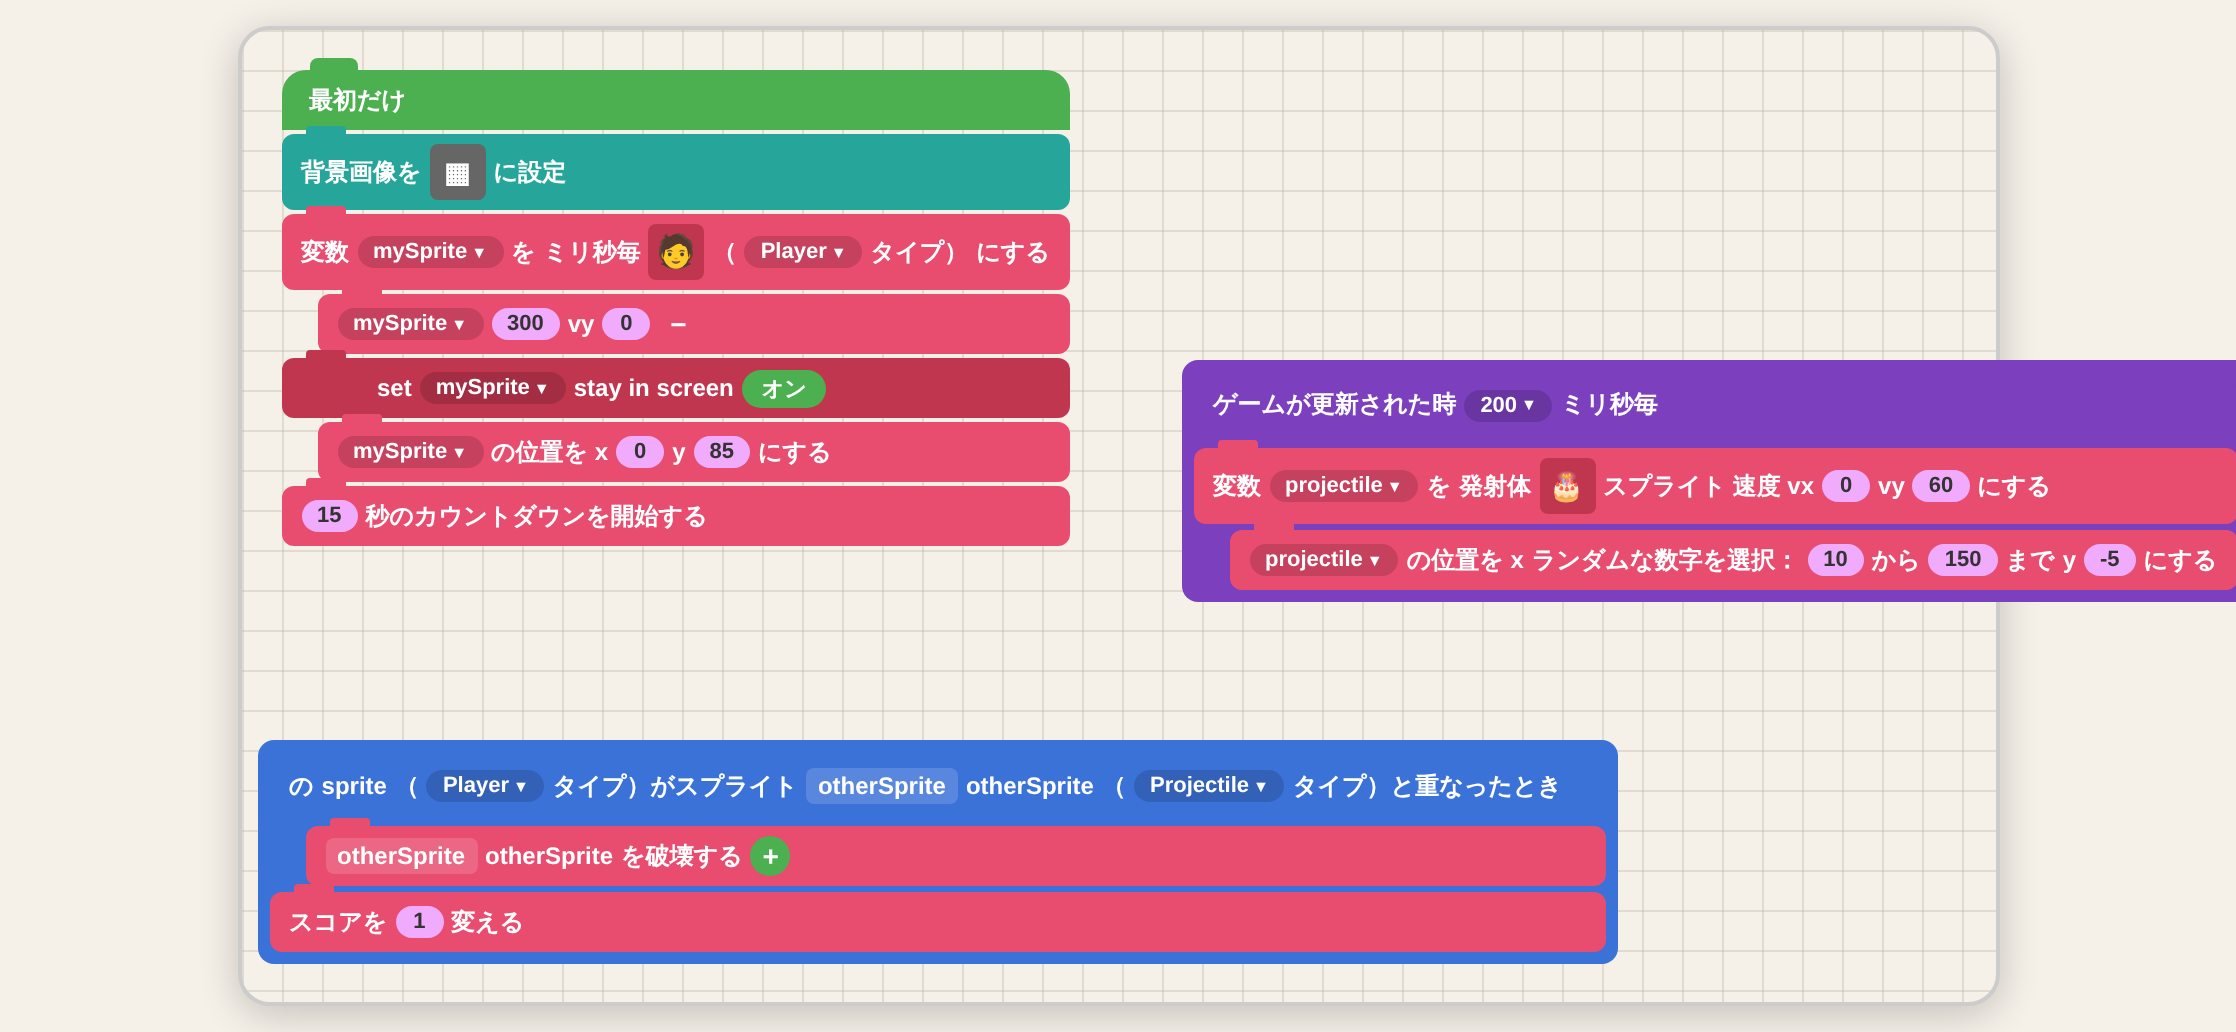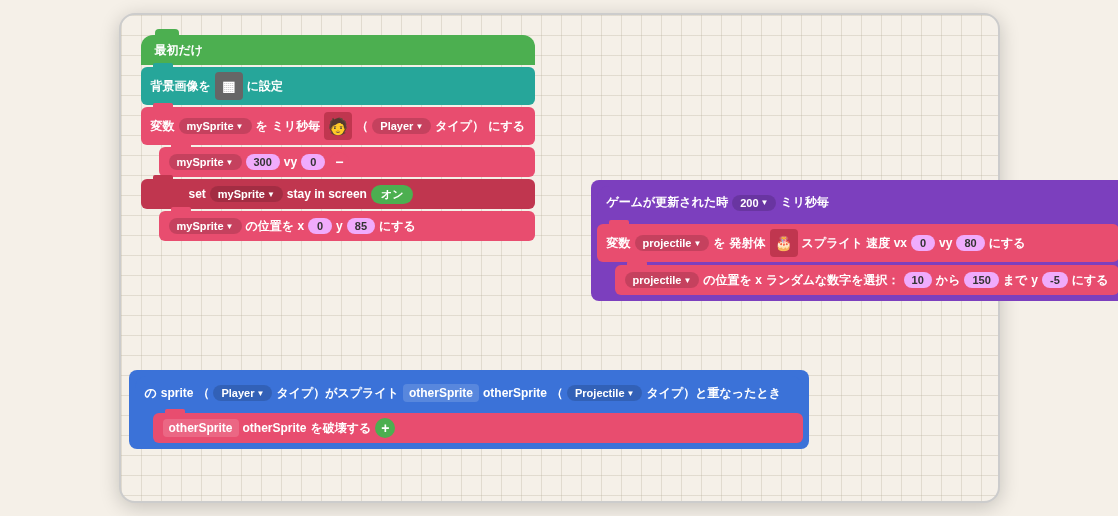--- a/index.html
+++ b/index.html
@@ -240,41 +240,45 @@
 
     <div class="block bg-red block-notch" style="background:#e84d6f; margin-left:18px;">
       <span class="dropdown">mySprite</span>
       <span>の位置を x</span>
       <span class="val val-white">0</span>
       <span>y</span>
       <span class="val val-white">85</span>
       <span>にする</span>
     </div>
 
+    <div class="block bg-red block-notch" style="background:#e84d6f;">
+      <span class="val val-white">15</span>
+      <span>秒のカウントダウンを開始する</span>
+    </div>
   </div>
 
   <div class="block-group group2">
     <div class="purple-container">
 
       <div class="block block-hat" style="background:#7c3fbe; border-radius:12px 12px 0 0; margin-bottom:2px;">
         <span>ゲームが更新された時</span>
         <span class="dropdown">200</span>
         <span>ミリ秒毎</span>
       </div>
 
       <div class="block block-notch" style="background:#e84d6f;">
         <span>変数</span>
         <span class="dropdown">projectile</span>
         <span>を</span>
         <span>発射体</span>
         <span class="icon-box" style="background:#c0364f; font-size:14px;">🎂</span>
         <span>スプライト 速度 vx</span>
         <span class="val val-white">0</span>
         <span>vy</span>
-        <span class="val val-white">80</span>
+        <span class="val val-white">60</span>
         <span>にする</span>
       </div>
 
       <div class="block block-notch" style="background:#e84d6f; margin-left:18px;">
         <span class="dropdown">projectile</span>
         <span>の位置を x</span>
         <span>ランダムな数字を選択：</span>
         <span class="val val-white">10</span>
         <span>から</span>
         <span class="val val-white">150</span>
@@ -302,16 +306,21 @@
         <span>タイプ）と重なったとき</span>
       </div>
 
       <div class="block block-notch" style="background:#e84d6f; margin-left:18px;">
         <span style="background:rgba(255,255,255,0.15); border-radius:4px; padding:2px 6px;">otherSprite</span>
         <span>otherSprite</span>
         <span>を破壊する</span>
         <span class="btn-circle btn-plus">+</span>
       </div>
 
+      <div class="block block-notch" style="background:#e84d6f;">
+        <span>スコアを</span>
+        <span class="val val-white">1</span>
+        <span>変える</span>
+      </div>
     </div>
   </div>
 
 </div>
 
 </body></html>

